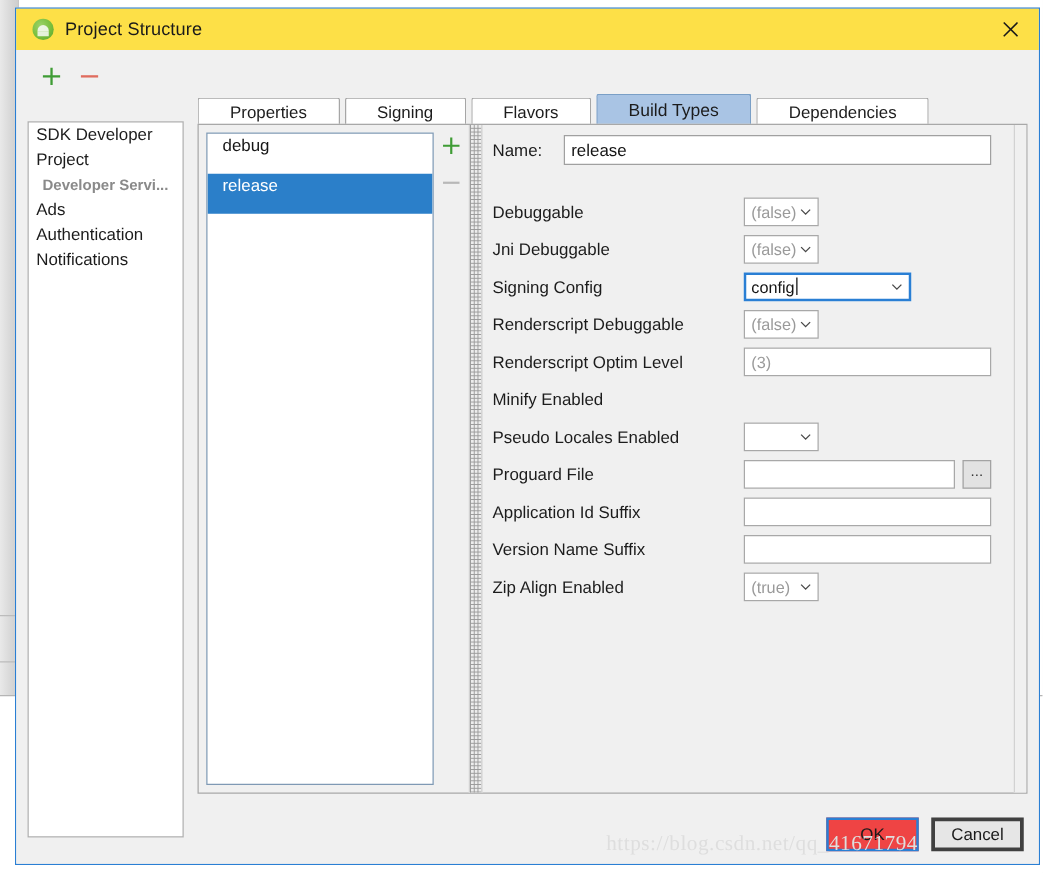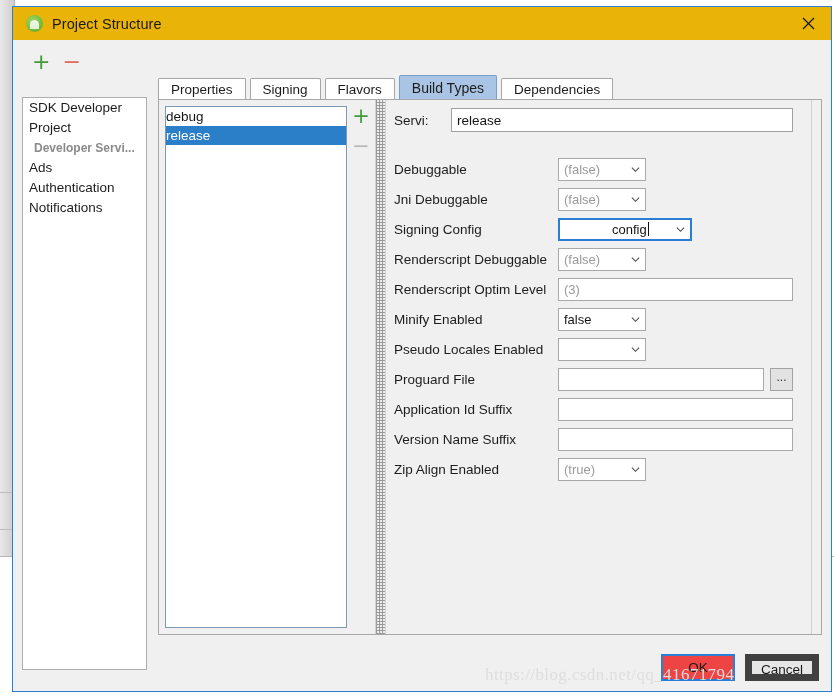--- a/index.html
+++ b/index.html
@@ -47,21 +47,21 @@
     border: 1px solid #2a7fd4;
     box-sizing: border-box;
     display: flex;
     flex-direction: column;
   }
 
   
   .titlebar {
     height: 33px;
     min-height: 33px;
-    background: #eab308;
+    background: #fde047;
     display: flex;
     align-items: center;
     position: relative;
   }
   .title-icon {
     width: 17px; height: 17px;
     margin-left: 13px;
     border-radius: 50%;
     background: radial-gradient(circle at 38% 34%, #9ed36a 0%, #78bf3c 55%, #5aa02a 100%);
     position: relative;
@@ -202,21 +202,21 @@
     position: absolute;
     left: 145px; top: 36px;
     height: 24px;
     display: flex;
     align-items: flex-end;
     gap: 4px;
   }
   .tab {
     height: 22px;
     line-height: 21px;
-    padding: 0 12px;
+    padding: 0 25px;
     font-size: 13.5px;
     color: #1c1c1c;
     background: #ffffff;
     border: 1px solid #a6a6a6;
     border-bottom: none;
     border-radius: 2px 2px 0 0;
     cursor: pointer;
     white-space: nowrap;
     box-sizing: border-box;
   }
@@ -249,23 +249,23 @@
     flex-direction: column;
   }
   .bt-list {
     flex: 1;
     background: #ffffff;
     border: 1px solid #7f99b4;
     box-sizing: border-box;
     overflow: hidden;
   }
   .bt-item {
-    height: 19px;
+    height: 32px;
     line-height: 19px;
-    padding-left: 0;
+    padding-left: 12px;
     font-size: 13.5px;
     color: #161616;
     cursor: pointer;
     white-space: nowrap;
   }
   .bt-item.selected {
     background: #2b7fc9;
     color: #ffffff;
   }
   .bt-btns {
@@ -332,31 +332,32 @@
     font-size: 13.5px;
     padding: 0 5px;
     box-sizing: border-box;
     color: #141414;
     font-family: "Liberation Sans", sans-serif;
   }
   .frow {
     display: flex;
     align-items: center;
     height: 30px;
+    gap: 37px;
   }
   .flabel {
     width: 164px;
     font-size: 13.5px;
     color: #1c1c1c;
     flex: none;
   }
   .fctrl { flex: 1; display: flex; align-items: center; }
 
   .combo {
-    width: 88px;
+    width: 60px;
     height: 23px;
     border: 1px solid #a8a8a8;
     background: #ffffff;
     box-sizing: border-box;
     display: flex;
     align-items: center;
     position: relative;
     cursor: pointer;
     font-size: 13px;
   }
@@ -367,21 +368,20 @@
   }
   .combo.on .cval { color: #141414; }
   .combo .carrow {
     position: absolute;
     right: 5px;
     width: 9px; height: 9px;
   }
   .combo.wide { width: 134px; }
   .combo.focused {
     border: 2px solid #2a7fd4;
-    padding-left: 48px;
   }
   .combo.focused .cval {
     color: #141414;
     padding-left: 4px;
   }
   .caret {
     display: inline-block;
     width: 1px;
     height: 14px;
     background: #111;
@@ -437,21 +437,21 @@
     bottom: 10px;
     display: flex;
     gap: 10px;
   }
   .btn {
     min-width: 74px;
     height: 27px;
     font-size: 13.5px;
     color: #1a1a1a;
     background: #e6e6e6;
-    border: 7px solid #404040;
+    border: 3px solid #404040;
     box-sizing: border-box;
     cursor: pointer;
     font-family: "Liberation Sans", sans-serif;
   }
   .btn.default {
     border: 2px solid #2a7fd4;
     background: #ef4444;
   }
 
   
@@ -526,21 +526,21 @@
 
       <div class="bt-btns">
         <span class="bt-plus">+</span>
         <span class="bt-minus">−</span>
       </div>
 
       <div class="splitter"></div>
 
       <div class="form-area">
         <div class="name-row">
-          <div class="name-label">Servi:</div>
+          <div class="name-label">Name:</div>
           <input class="name-input" type="text" value="release" style="">
         </div>
         <div id="form-fields">
             <div class="frow">
               <div class="flabel">Debuggable</div>
               <div class="fctrl">
                 <div class="combo">
                   <span class="cval">(false)</span>
                   <svg class="carrow" viewBox="0 0 10 10" aria-hidden="true">
                     <polyline points="1,3 5,7 9,3" fill="none" stroke="#4a4a4a" stroke-width="1.2"></polyline>
@@ -583,28 +583,20 @@
               </div>
             </div>
             <div class="frow">
               <div class="flabel">Renderscript Optim Level</div>
               <div class="fctrl full">
                 <input type="text" class="textinput" value="(3)" style="">
               </div>
             </div>
             <div class="frow">
               <div class="flabel">Minify Enabled</div>
-              <div class="fctrl">
-                <div class="combo on">
-                  <span class="cval">false</span>
-                  <svg class="carrow" viewBox="0 0 10 10" aria-hidden="true">
-                    <polyline points="1,3 5,7 9,3" fill="none" stroke="#4a4a4a" stroke-width="1.2"></polyline>
-                  </svg>
-                </div>
-              </div>
             </div>
             <div class="frow">
               <div class="flabel">Pseudo Locales Enabled</div>
               <div class="fctrl">
                 <div class="combo on">
                   <span class="cval"></span>
                   <svg class="carrow" viewBox="0 0 10 10" aria-hidden="true">
                     <polyline points="1,3 5,7 9,3" fill="none" stroke="#4a4a4a" stroke-width="1.2"></polyline>
                   </svg>
                 </div>

